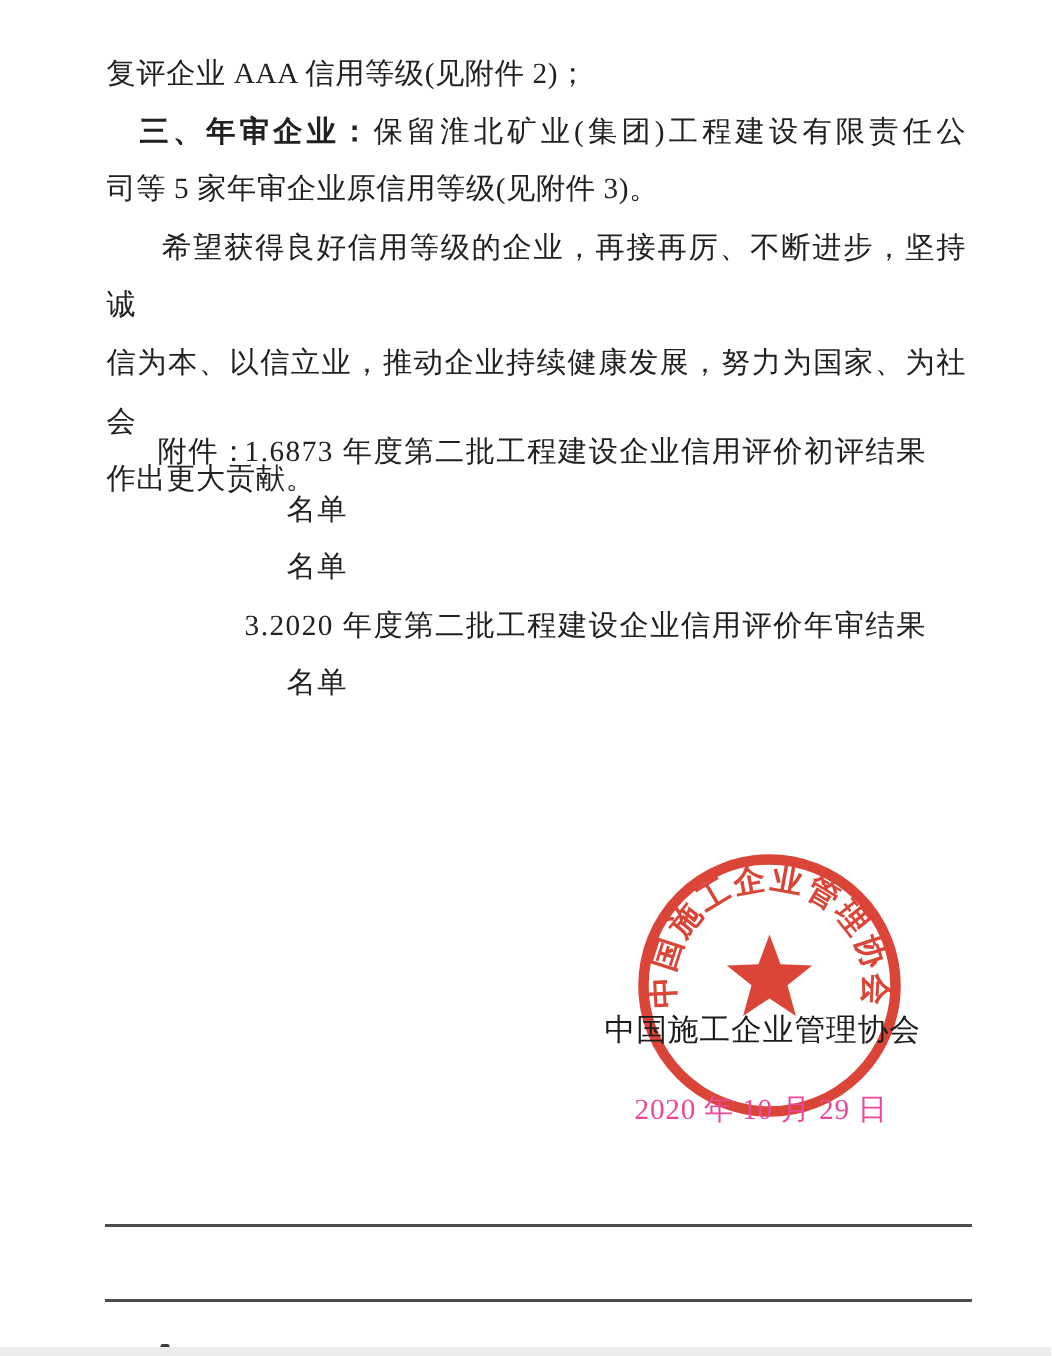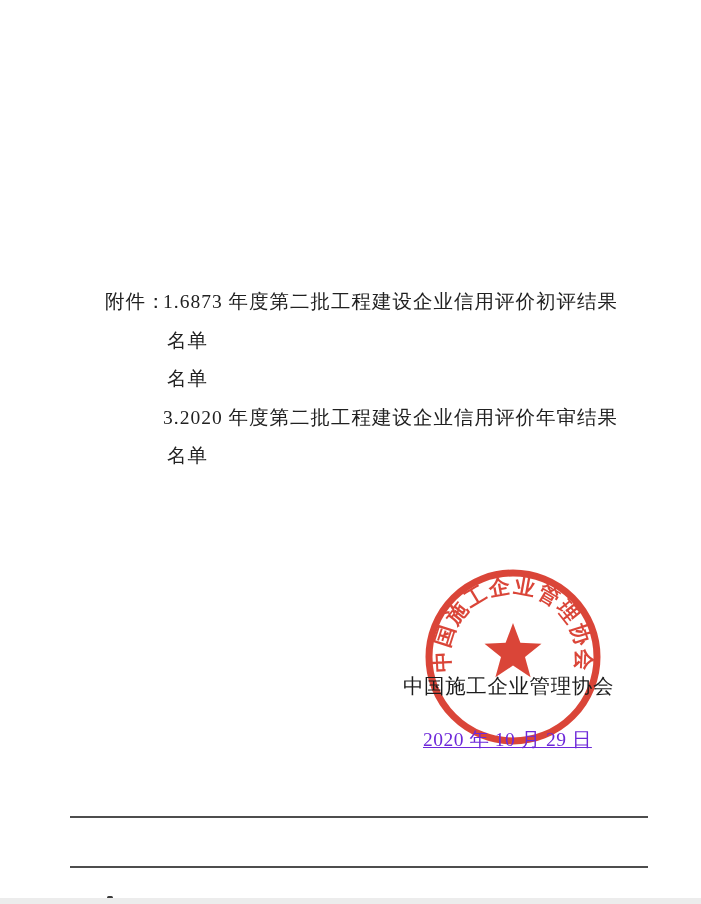--- a/index.html
+++ b/index.html
@@ -34,43 +34,42 @@
     position: absolute;
     left: 71px;
     top: 283px;
     width: 580px;
     font-size: 19.5px;
     line-height: 38.6px;
     letter-spacing: 1px;
   }
   .attach-label { position: absolute; left: 34px; top: 0; }
   .item-line { margin-left: 92px; white-space: nowrap; }
-  .wrap-line { margin-left: 96px; }
+  .wrap-line { margin-left: 120px; }
 
   
   .sig-org {
     position: absolute;
     left: 403px;
     top: 672px;
     font-size: 20.5px;
     letter-spacing: 0.6px;
     color: #1c1c1c;
     z-index: 3;
     white-space: nowrap;
   }
   .sig-date {
     position: absolute;
     left: 423px;
     top: 726px;
     font-size: 19.5px;
     letter-spacing: 0.5px;
-    color: #6d28d9;
+    color: #ec4899;
     z-index: 3;
     white-space: nowrap;
-    text-decoration: underline;
   }
 
   
   .seal {
     position: absolute;
     left: 425px;
     top: 569px;
     width: 176px;
     height: 176px;
     z-index: 2;
@@ -109,20 +108,28 @@
     width: 6px; height: 3px;
     background: #3a3a3a;
     border-radius: 2px;
   }
 </style>
 </head>
 <body>
 
 <div class="page">
 
+  <div class="body-text">
+    <div class="line">复评企业 AAA 信用等级(见附件 2)；</div>
+    <div class="line jfull ind-s"><span class="bold">三、年审企业：</span><span>保留淮北矿业(集团)工程建设有限责任公</span></div>
+    <div class="line">司等 5 家年审企业原信用等级(见附件 3)。</div>
+    <div class="line jfull ind-m">希望获得良好信用等级的企业，再接再厉、不断进步，坚持诚</div>
+    <div class="line jfull">信为本、以信立业，推动企业持续健康发展，努力为国家、为社会</div>
+    <div class="line">作出更大贡献。</div>
+  </div>
 
   <div class="attach">
     <span class="attach-label">附件：</span>
     <div class="item-line">1.6873 年度第二批工程建设企业信用评价初评结果</div>
     <div class="item-line wrap-line">名单</div>
     <div class="item-line wrap-line">名单</div>
     <div class="item-line">3.2020 年度第二批工程建设企业信用评价年审结果</div>
     <div class="item-line wrap-line">名单</div>
   </div>
 

